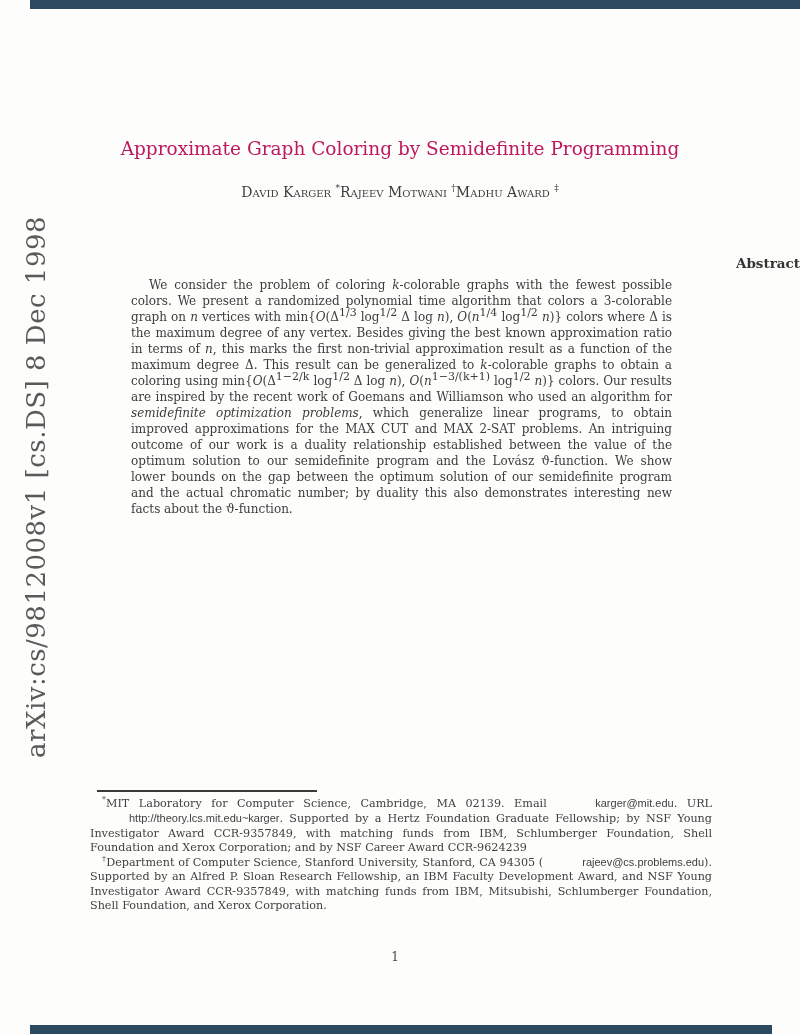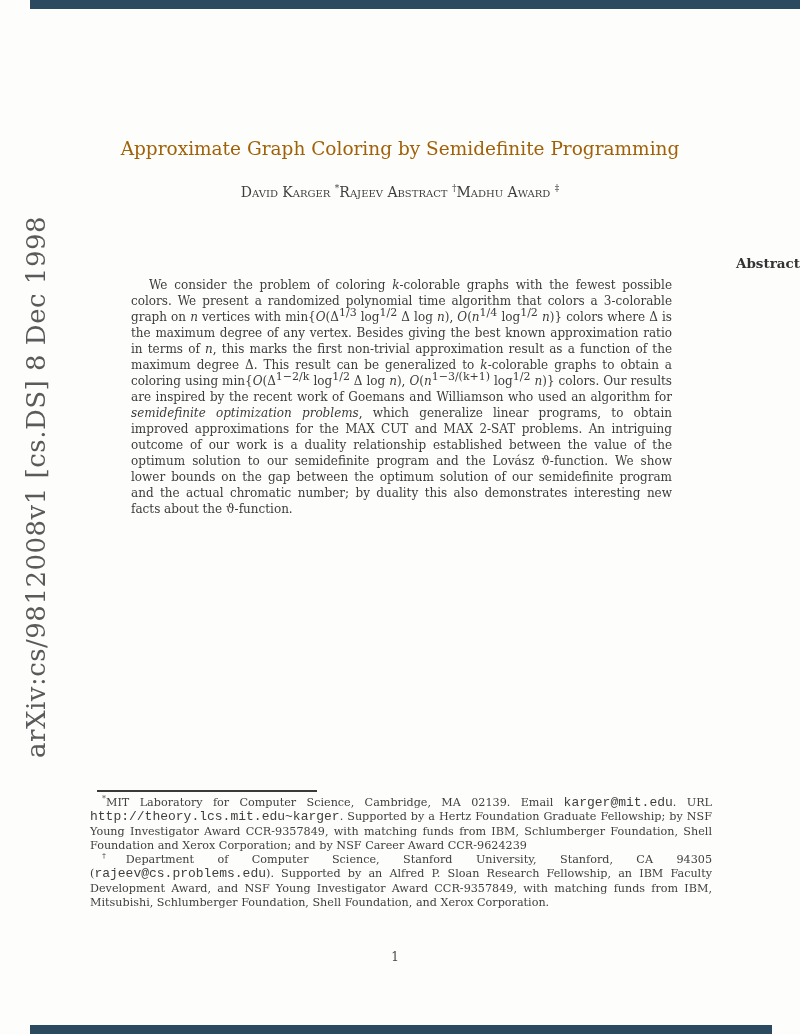--- a/index.html
+++ b/index.html
@@ -39,21 +39,21 @@
     color: #5a5a5a;
   }
 
   .title {
     position: absolute;
     left: 0;
     top: 138px;
     width: 100%;
     text-align: center;
     font-size: 18.5px;
-    color: #a16207;
+    color: #be185d;
   }
 
   .authors {
     position: absolute;
     left: 0;
     top: 183px;
     width: 100%;
     display: flex;
     justify-content: center;
     font-variant: small-caps;
@@ -102,22 +102,23 @@
     line-height: 14.3px;
     text-align: justify;
     color: #404040;
   }
   .footnotes p {
     margin: 0;
     text-indent: 12px;
   }
   .footnotes sup { font-size: 8px; line-height: 0; }
   .tt {
-    font-family: Liberation Mono, monospace;
-    font-size: 13px;
+    font-family: Liberation Sans, sans-serif;
+    font-size: 11px;
+    margin-left: 39px;
   }
 
   .page-number {
     position: absolute;
     left: 0;
     top: 950px;
     width: 790px;
     text-align: center;
     font-size: 12px;
     color: #4a4a4a;
@@ -132,21 +133,21 @@
   <div class="edge-bar bottom"></div>
 
   <div class="arxiv-watermark-anchor">
     <div class="arxiv-watermark">arXiv:cs/9812008v1  [cs.DS]  8 Dec 1998</div>
   </div>
 
   <div class="title">Approximate Graph Coloring by Semidefinite Programming</div>
 
   <div class="authors">
     <span><span>David Karger</span> <sup>*</sup></span>
-    <span><span>Rajeev Abstract</span> <sup>†</sup></span>
+    <span><span>Rajeev Motwani</span> <sup>†</sup></span>
     <span><span>Madhu Award</span> <sup>‡</sup></span>
   </div>
 
   <div class="abstract-heading">Abstract</div>
 
   <div class="abstract-body">We consider the problem of coloring <i>k</i>-colorable graphs with the fewest possible colors. We present a randomized polynomial time algorithm that colors a 3-colorable graph on <i>n</i> vertices with min{<i>O</i>(Δ<sup>1/3</sup> log<sup>1/2</sup> Δ log <i>n</i>), <i>O</i>(<i>n</i><sup>1/4</sup> log<sup>1/2</sup> <i>n</i>)} colors where Δ is the maximum degree of any vertex. Besides giving the best known approximation ratio in terms of <i>n</i>, this marks the first non-trivial approximation result as a function of the maximum degree Δ. This result can be generalized to <i>k</i>-colorable graphs to obtain a coloring using min{<i>O</i>(Δ<sup>1−2/k</sup> log<sup>1/2</sup> Δ log <i>n</i>), <i>O</i>(<i>n</i><sup>1−3/(k+1)</sup> log<sup>1/2</sup> <i>n</i>)} colors. Our results are inspired by the recent work of Goemans and Williamson who used an algorithm for <i>semidefinite optimization problems</i>, which generalize linear programs, to obtain improved approximations for the MAX CUT and MAX 2-SAT problems. An intriguing outcome of our work is a duality relationship established between the value of the optimum solution to our semidefinite program and the Lovász ϑ-function. We show lower bounds on the gap between the optimum solution of our semidefinite program and the actual chromatic number; by duality this also demonstrates interesting new facts about the ϑ-function.</div>
 
   <div class="footnote-rule"></div>
 
   <div class="footnotes">

